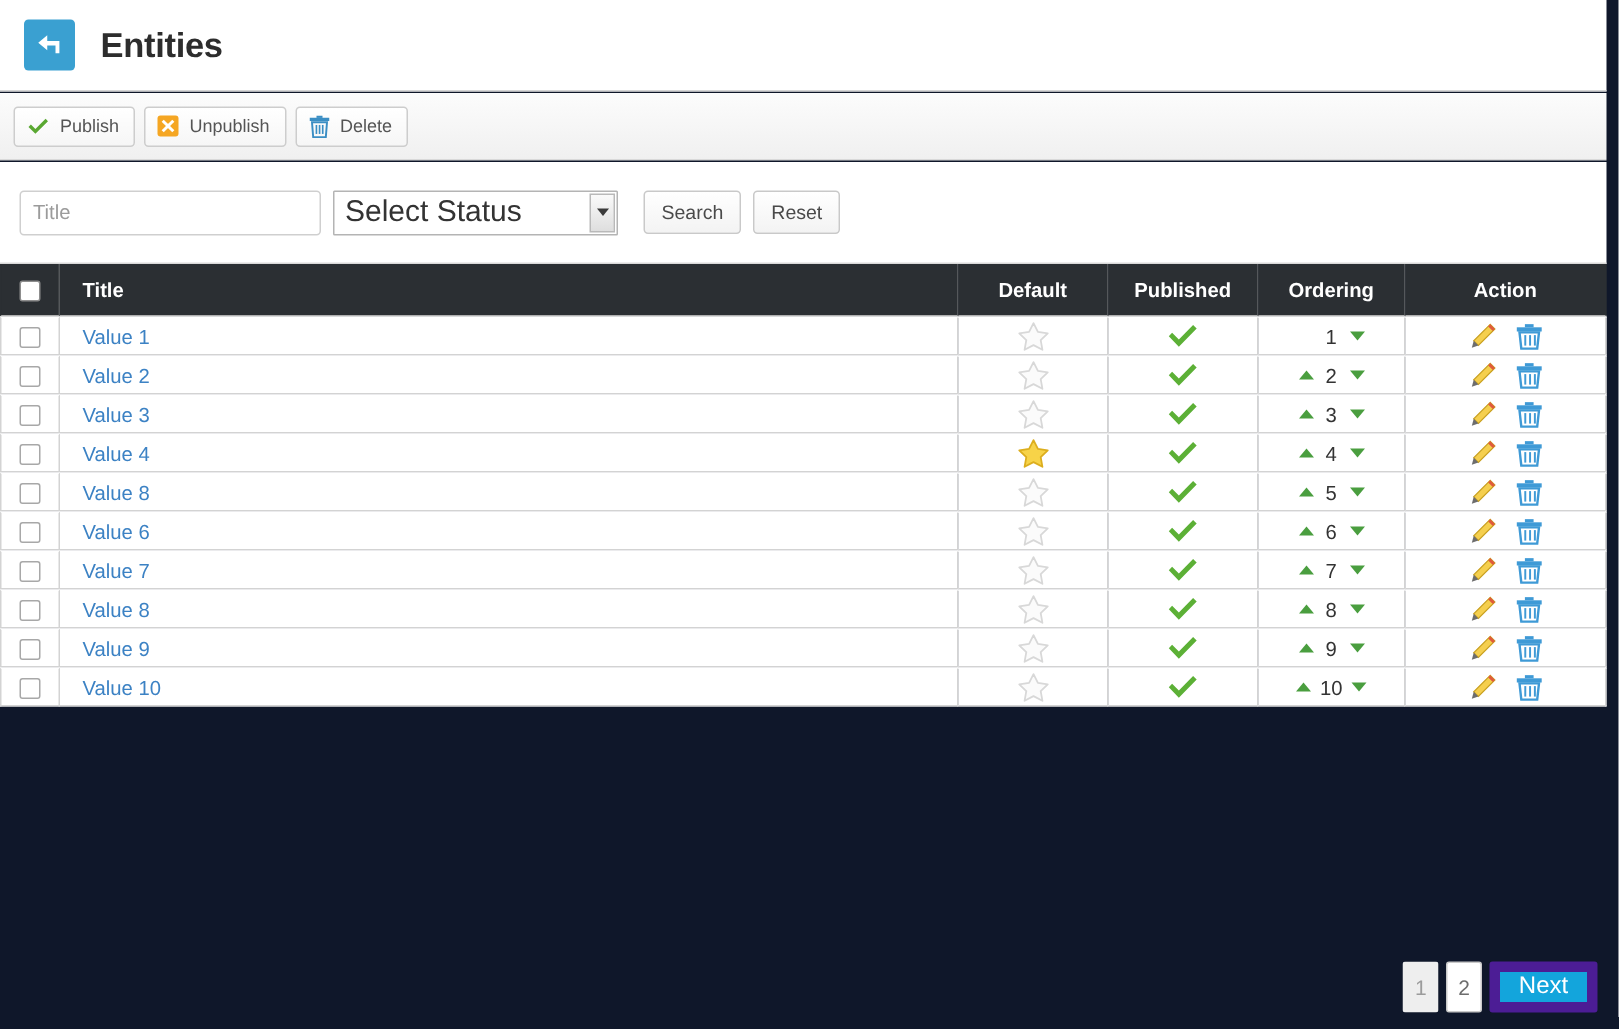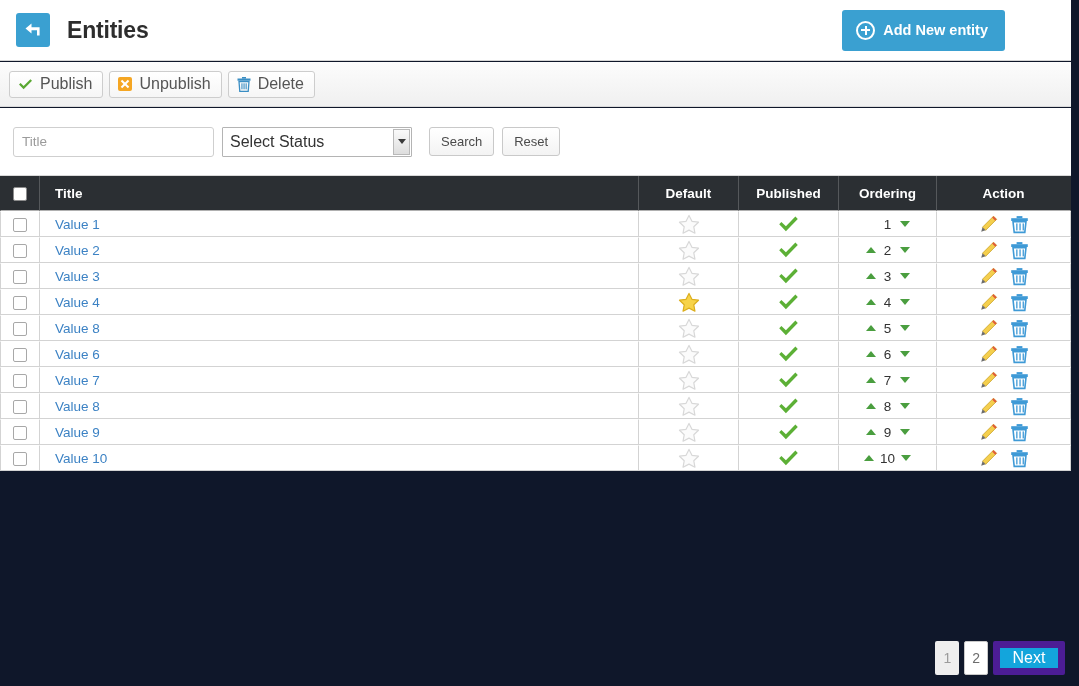--- a/index.html
+++ b/index.html
@@ -93,21 +93,21 @@
     align-items: center;
     padding-left: 9px;
     gap: 6px;
   }
   .tbtn {
     height: 27px;
     padding: 0 10px 0 8px;
     background: linear-gradient(to bottom,#ffffff 0%,#f6f6f6 100%);
     border: 1px solid #cdcdcd;
     border-radius: 3px;
-    font-size: 16px;
+    font-size: 12px;
     color: #555;
     font-family: "Liberation Sans", sans-serif;
     display: flex;
     align-items: center;
     gap: 7px;
     cursor: pointer;
     white-space: nowrap;
   }
   .ico-check-green {
     width: 15px; height: 13px;
@@ -159,21 +159,21 @@
     width: 190px; height: 30px;
     border: 1px solid #b4b4b4;
     background: #fff;
     border-radius: 1px;
     display: flex;
     align-items: center;
     cursor: pointer;
   }
   .status-select-label {
     padding-left: 7px;
-    font-size: 16px;
+    font-size: 20px;
     color: #333;
     white-space: nowrap;
   }
   .status-select-arrow {
     position: absolute;
     right: 1px; top: 1px;
     width: 17px; height: 26px;
     background: linear-gradient(to bottom,#fafafa 0%,#dedede 100%);
     border: 1px solid #b9b9b9;
     display: flex; align-items: center; justify-content: center;
@@ -345,24 +345,20 @@
 <div class="page">
 
   <div class="header">
     <div class="back-btn">
       <svg width="20" height="18" viewBox="0 0 20 18" aria-hidden="true">
         <path d="M8.5 2.5 L2.5 7.5 L8.5 12.5 L8.5 9.3 L14 9.3 L14 14.5 L16.6 14.5 L16.6 6.3 L8.5 6.3 Z" fill="#ffffff"></path>
       </svg>
     </div>
     <div class="page-title">Entities</div>
     <div class="header-spacer"></div>
-    <button class="add-new-btn">
-      <span class="plus-circle"></span>
-      <span>Add New entity</span>
-    </button>
   </div>
 
   <div class="toolbar">
 
     <div class="tbtn">
       <svg class="ico-check-green" viewBox="0 0 15 13">
         <path d="M1 6.6 L2.6 5 L5.6 8 L12.4 1.2 L14 2.8 L5.6 11.2 Z" fill="#5aa832"></path>
       </svg>
       <span>Publish</span>
     </div>

